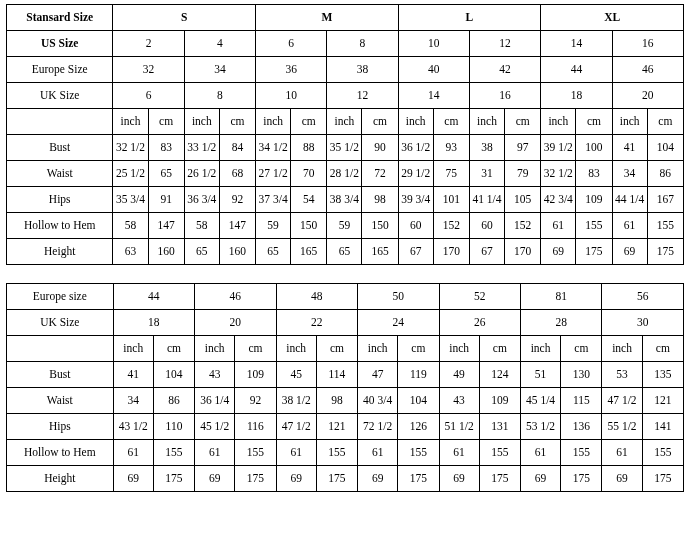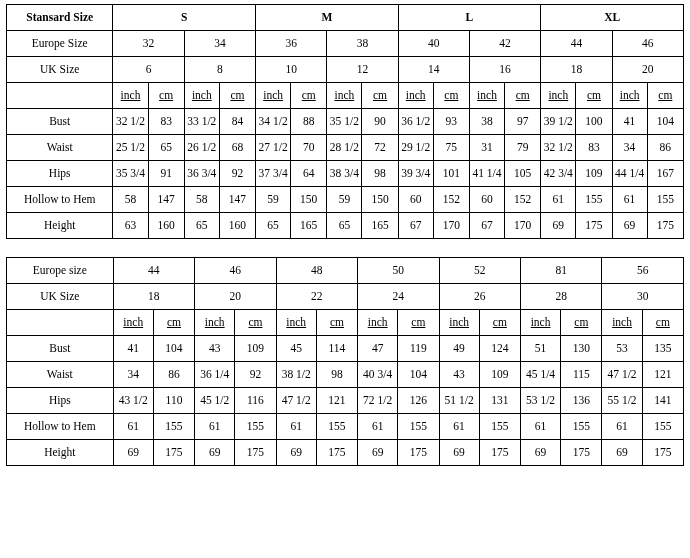--- a/index.html
+++ b/index.html
@@ -45,21 +45,20 @@
   td.head-cell {
     font-weight: bold;
     font-size: 12.5px;
   }
   td.group-cell {
     font-weight: bold;
     font-size: 12.5px;
   }
   td.unit-cell {
     font-size: 11px;
-    text-decoration: underline;
   }
   td.blank-cell {
     border: 1px solid #000000;
   }
   .spacer {
     height: 18px;
   }
 </style>
 </head>
 <body>
@@ -88,20 +87,31 @@
     </colgroup>
     <tbody>
       <tr>
         <td class="head-cell">Stansard Size</td>
         <td class="group-cell" colspan="4">S</td>
         <td class="group-cell" colspan="4">M</td>
         <td class="group-cell" colspan="4">L</td>
         <td class="group-cell" colspan="4">XL</td>
       </tr>
 
+      <tr>
+        <td class="head-cell">US Size</td>
+        <td colspan="2">2</td>
+        <td colspan="2">4</td>
+        <td colspan="2">6</td>
+        <td colspan="2">8</td>
+        <td colspan="2">10</td>
+        <td colspan="2">12</td>
+        <td colspan="2">14</td>
+        <td colspan="2">16</td>
+      </tr>
 
       <tr>
         <td class="label-cell">Europe Size</td>
         <td colspan="2">32</td>
         <td colspan="2">34</td>
         <td colspan="2">36</td>
         <td colspan="2">38</td>
         <td colspan="2">40</td>
         <td colspan="2">42</td>
         <td colspan="2">44</td>
@@ -180,21 +190,21 @@
         <td>86</td>
       </tr>
 
       <tr>
         <td class="label-cell">Hips</td>
         <td>35 3/4</td>
         <td>91</td>
         <td>36 3/4</td>
         <td>92</td>
         <td>37 3/4</td>
-        <td>64</td>
+        <td>54</td>
         <td>38 3/4</td>
         <td>98</td>
         <td>39 3/4</td>
         <td>101</td>
         <td>41 1/4</td>
         <td>105</td>
         <td>42 3/4</td>
         <td>109</td>
         <td>44 1/4</td>
         <td>167</td>

